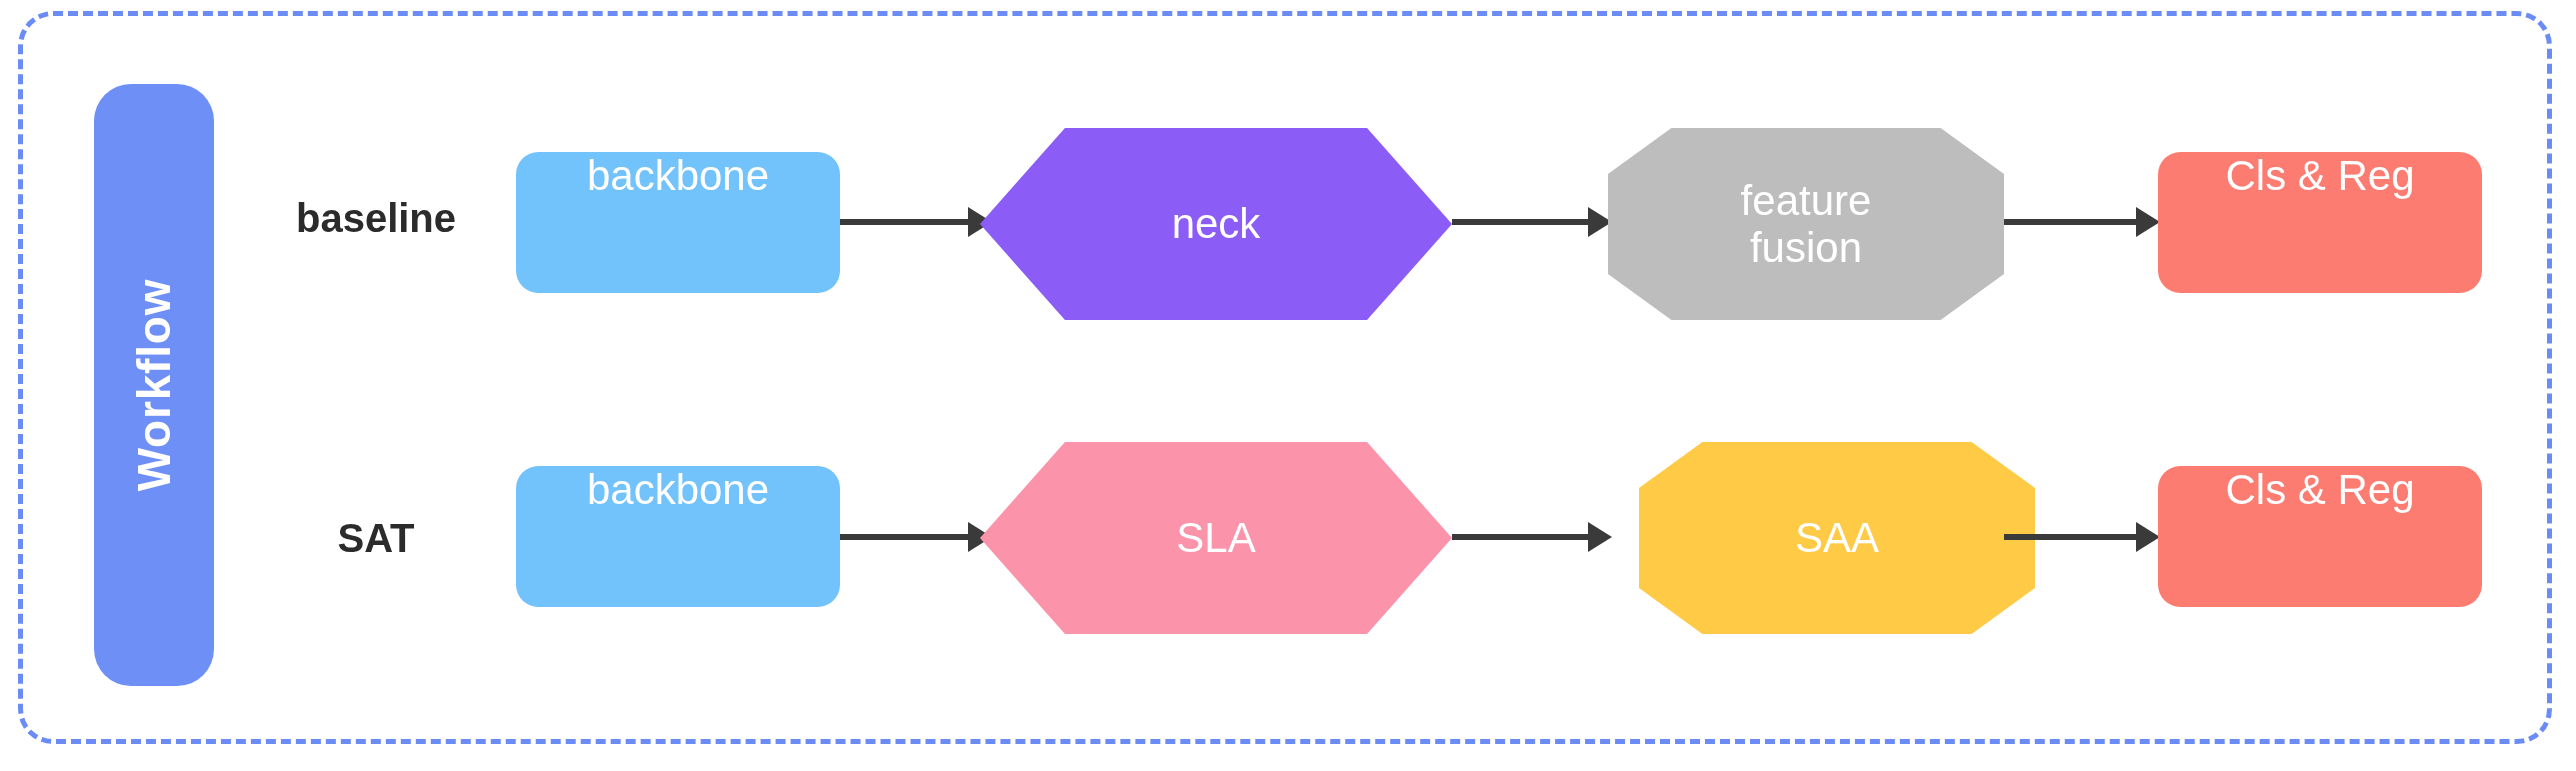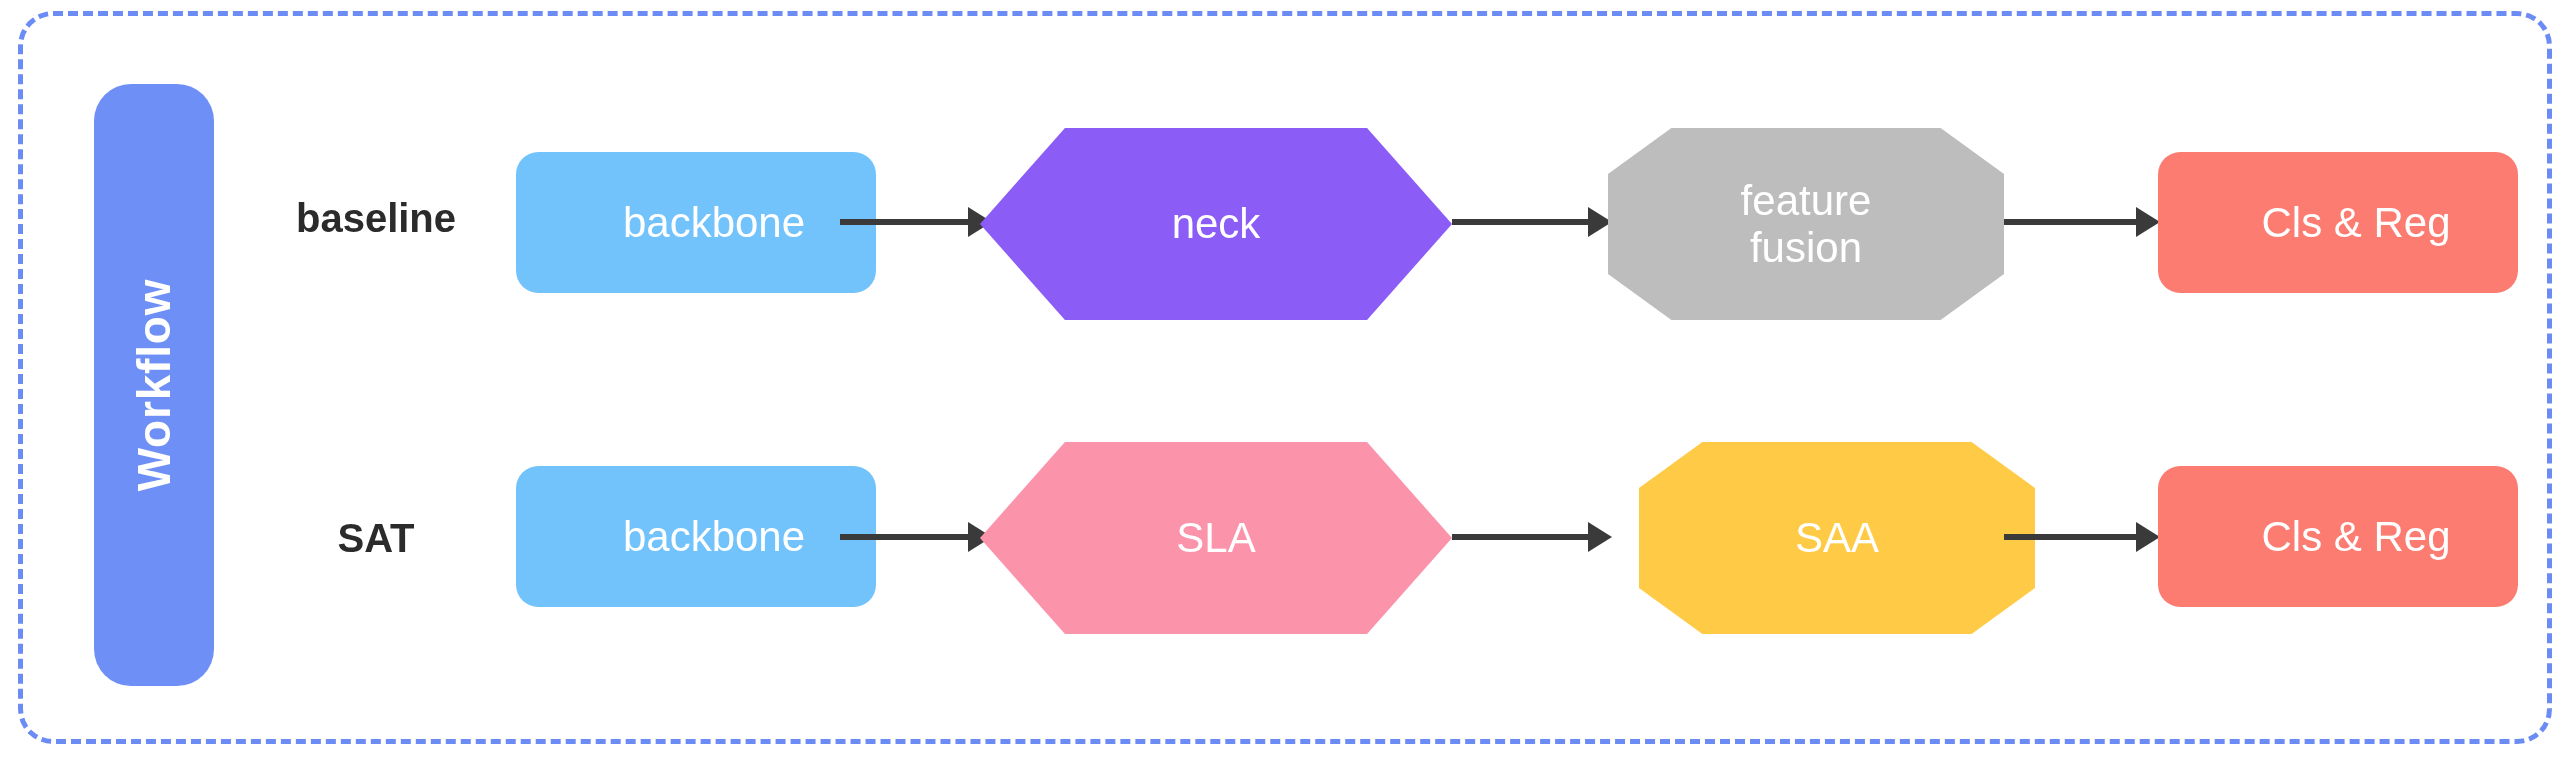--- a/index.html
+++ b/index.html
@@ -77,24 +77,22 @@
     line-height: 1.12;
     text-align: center;
     white-space: pre-line;
     pointer-events: none;
   }
 
   
   .node-rect {
     position: absolute;
     display: flex;
-    align-items: center;
     justify-content: center;
     border-radius: 22.4px;
-    padding-left: 36px;
   }
 
   
   .node-poly {
     position: absolute;
     display: flex;
     align-items: center;
     justify-content: center;
   }
   .hexagon {

